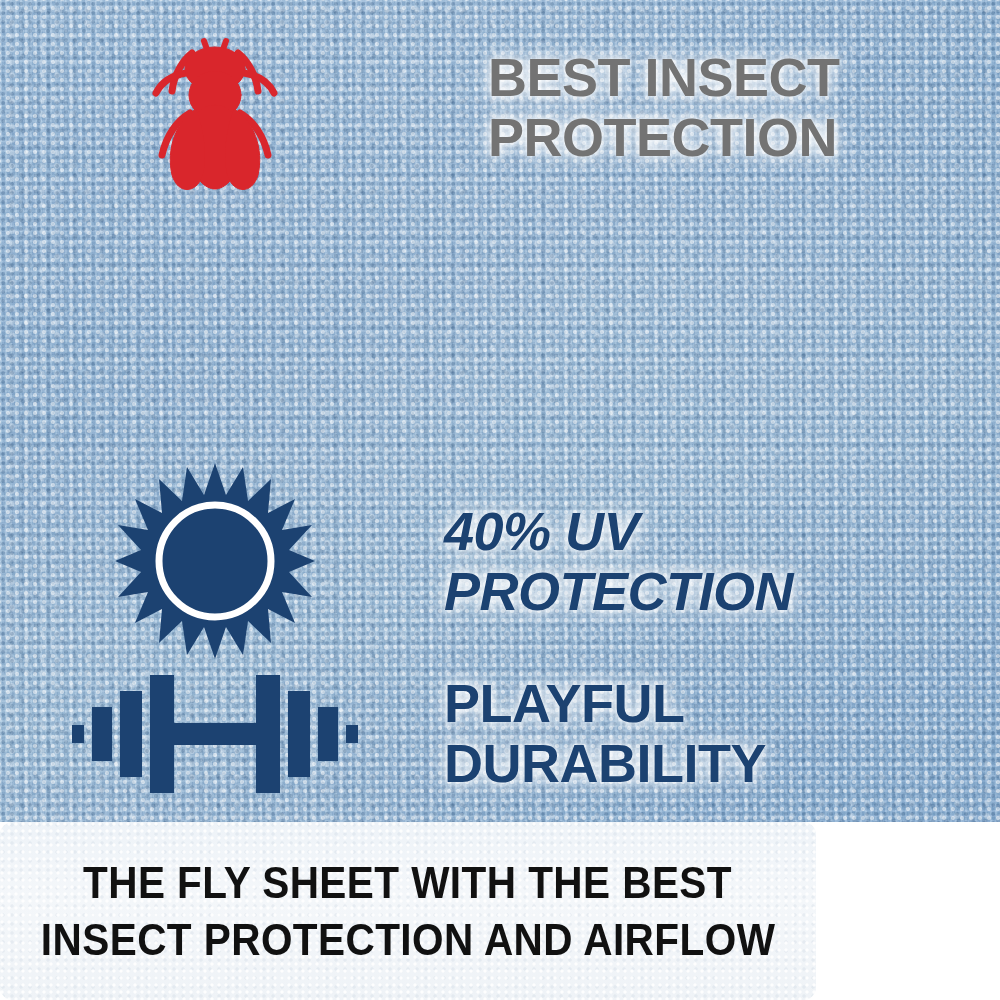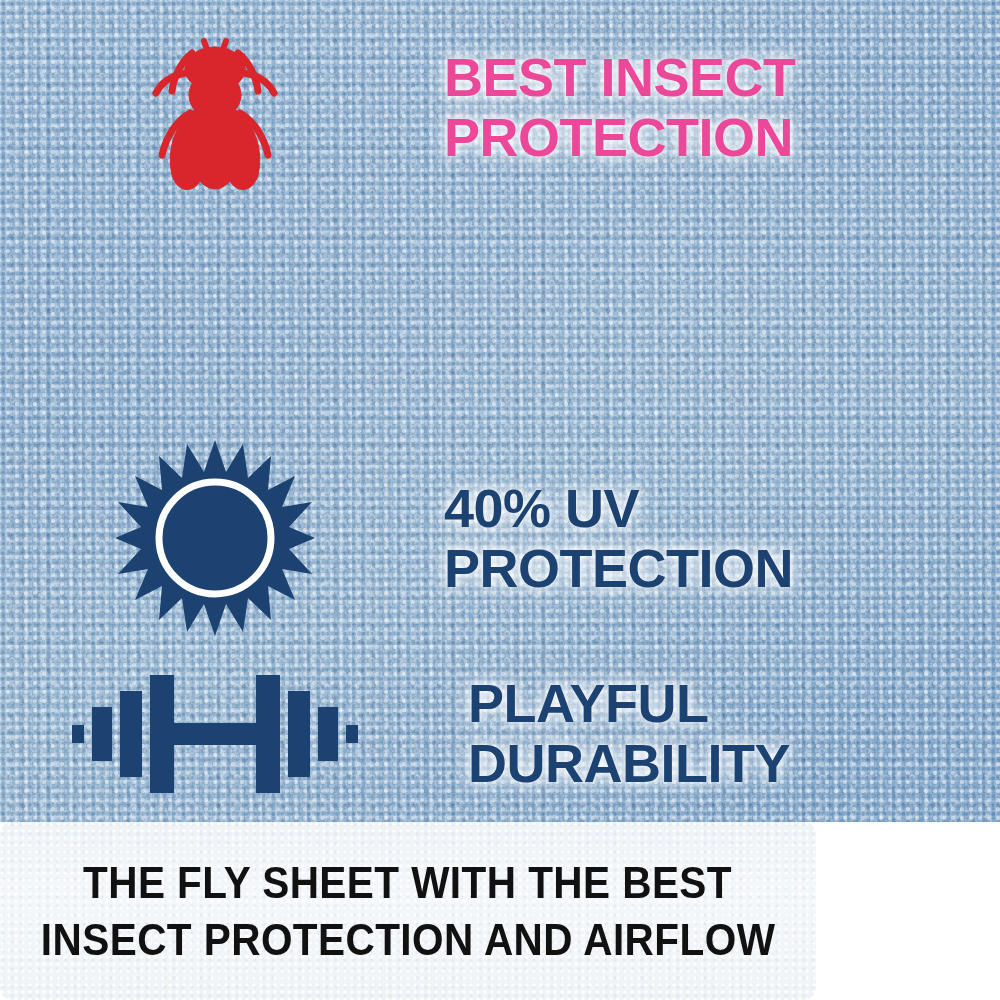--- a/index.html
+++ b/index.html
@@ -118,38 +118,39 @@
   }
   .label {
     font-family:"Liberation Sans", sans-serif;
     font-weight:bold;
     font-size:54px;
     line-height:60px;
     letter-spacing:-.5px;
     white-space:pre-line;
   }
   .label.red {
-    color:#ec4899;
+    color:#737373;
     text-shadow:
       0 0 7px rgba(255,255,255,.95),
       0 0 14px rgba(255,255,255,.85),
       0 0 22px rgba(255,255,255,.65);
+    margin-left: 44px;
   }
   .label.navy {
     color:#1c4271;
     text-shadow:
       0 0 7px rgba(255,255,255,.95),
       0 0 15px rgba(255,255,255,.85),
       0 0 24px rgba(255,255,255,.60);
   }
 
   #row-insect   { top:12px;  height:190px; }
   #row-airflow  { top:218px; height:190px; }
-  #row-uv       { top:438px; height:200px; }
-  #row-durable  { top:648px; height:170px;gap:24px; }
+  #row-uv       { top:461px; height:200px;font-style:italic; }
+  #row-durable  { top:648px; height:170px; }
 
   svg { display:block; overflow:visible; }
 </style>
 </head>
 <body>
 
 <div id="poster">
 
   <div class="fabric">
     <div class="fabric-tex"></div>

